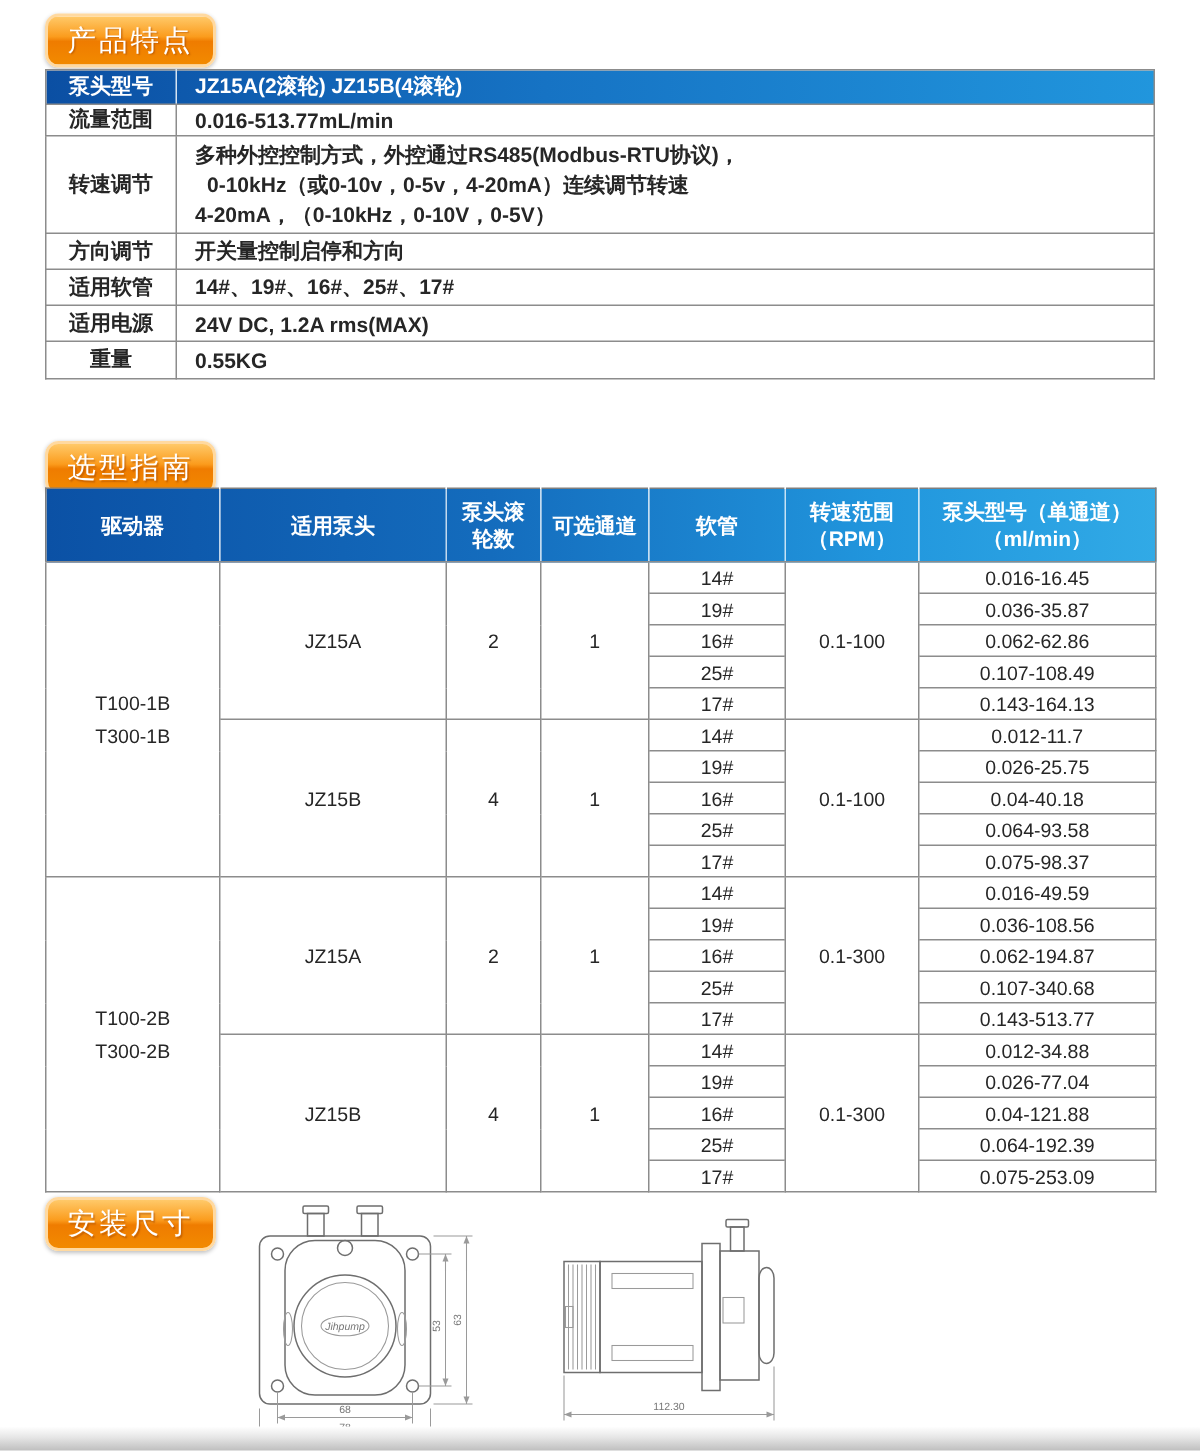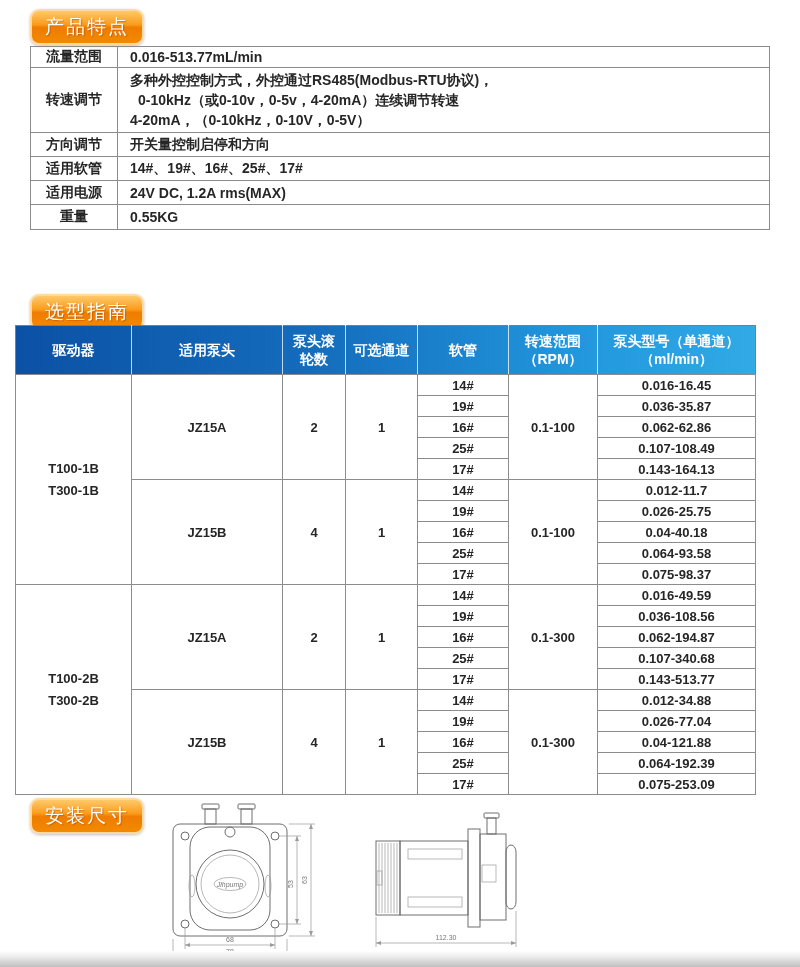--- a/index.html
+++ b/index.html
@@ -27,32 +27,32 @@
   .spec td{border:1px solid #8c8c8c;font-weight:bold;font-size:14px;color:#262626;}
   .spec td.lbl{width:82px;text-align:center;padding:0 2px;}
   .spec td.val{padding:2px 12px;text-align:left;}
   .spec tr.hdr{background:linear-gradient(90deg,#0b4fa3 0%,#1673c4 45%,#2196dd 100%);}
   .spec tr.hdr td{color:#ffffff;border-color:#8c8c8c;}
   .spec tr.hdr td.lbl{border-right:1px solid #d6e4f2;}
   .spec .multiline div{line-height:20px;}
   .spec .multiline div.mid{padding-left:8px;}
 
   
-  .sel{position:absolute;top:325px;left:15px;width:740px;table-layout:fixed;border:1px solid #7e7e7e;}
+  .sel{position:absolute;top:325px;left:30px;width:740px;table-layout:fixed;border:1px solid #7e7e7e;}
   .sel thead tr{
     background:linear-gradient(90deg,#0b51a5 0%,#146cbd 40%,#2196dd 75%,#31aae6 100%);
   }
   .sel th{
     height:48px;color:#ffffff;font-size:14px;font-weight:bold;
     border-left:1px solid rgba(255,255,255,.75);
     border-bottom:1px solid #8c8c8c;padding:0 2px;line-height:18px;
   }
   .sel th:first-child{border-left:none;}
   .sel td{
-    border:1px solid #8c8c8c;font-weight:bold;font-size:13px;color:#262626;
+    border:1px solid #8c8c8c;font-weight:normal;font-size:13px;color:#262626;
     text-align:center;height:20px;padding:0 2px;line-height:15px;
   }
   .sel td.driver div{line-height:22px;}
   
   .drawing{position:absolute;}
   #front-view{left:145px;top:799px;}
   #side-view{left:362px;top:801px;}
   .dline{stroke:#6e6e6e;stroke-width:1;fill:none;}
   .dthin{stroke:#9a9a9a;stroke-width:0.7;fill:none;}
   .dtxt{fill:#777;font-size:7px;font-family:"Liberation Sans",sans-serif;}
@@ -65,20 +65,24 @@
 </style>
 </head>
 <body>
 
 <div class="badge" id="badge-features">产品特点</div>
 <div class="badge" id="badge-selection">选型指南</div>
 <div class="badge" id="badge-install">安装尺寸</div>
 
 <table class="spec">
   <tbody>
+    <tr class="hdr" style="height:23px;">
+      <td class="lbl">泵头型号</td>
+      <td class="val">JZ15A(2滚轮) JZ15B(4滚轮)</td>
+    </tr>
     <tr style="height:21px;">
       <td class="lbl">流量范围</td>
       <td class="val">0.016-513.77mL/min</td>
     </tr>
     <tr style="height:61px;">
       <td class="lbl">转速调节</td>
       <td class="val multiline">
         <div>多种外控控制方式，外控通过RS485(Modbus-RTU协议)，</div>
         <div class="mid">0-10kHz（或0-10v，0-5v，4-20mA）连续调节转速</div>
         <div>4-20mA，（0-10kHz，0-10V，0-5V）</div>

